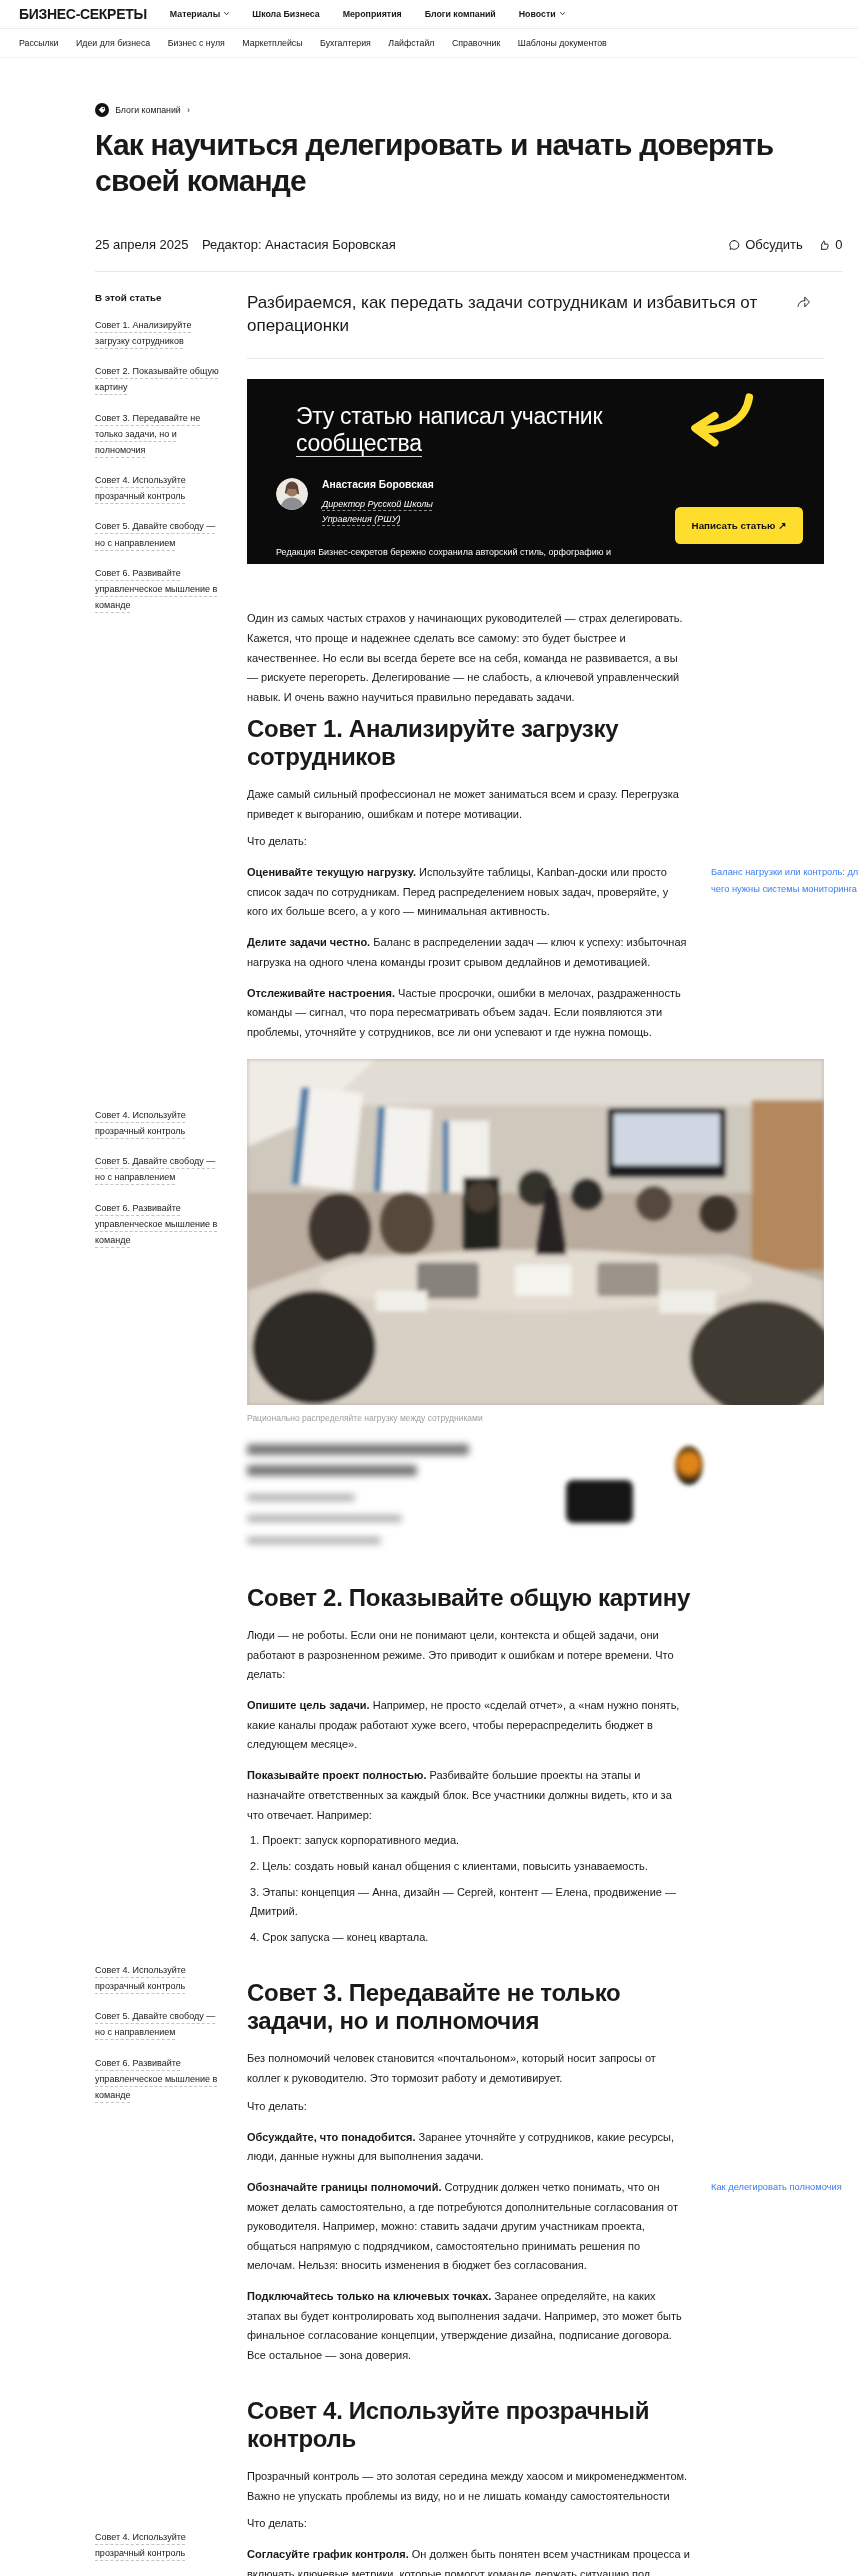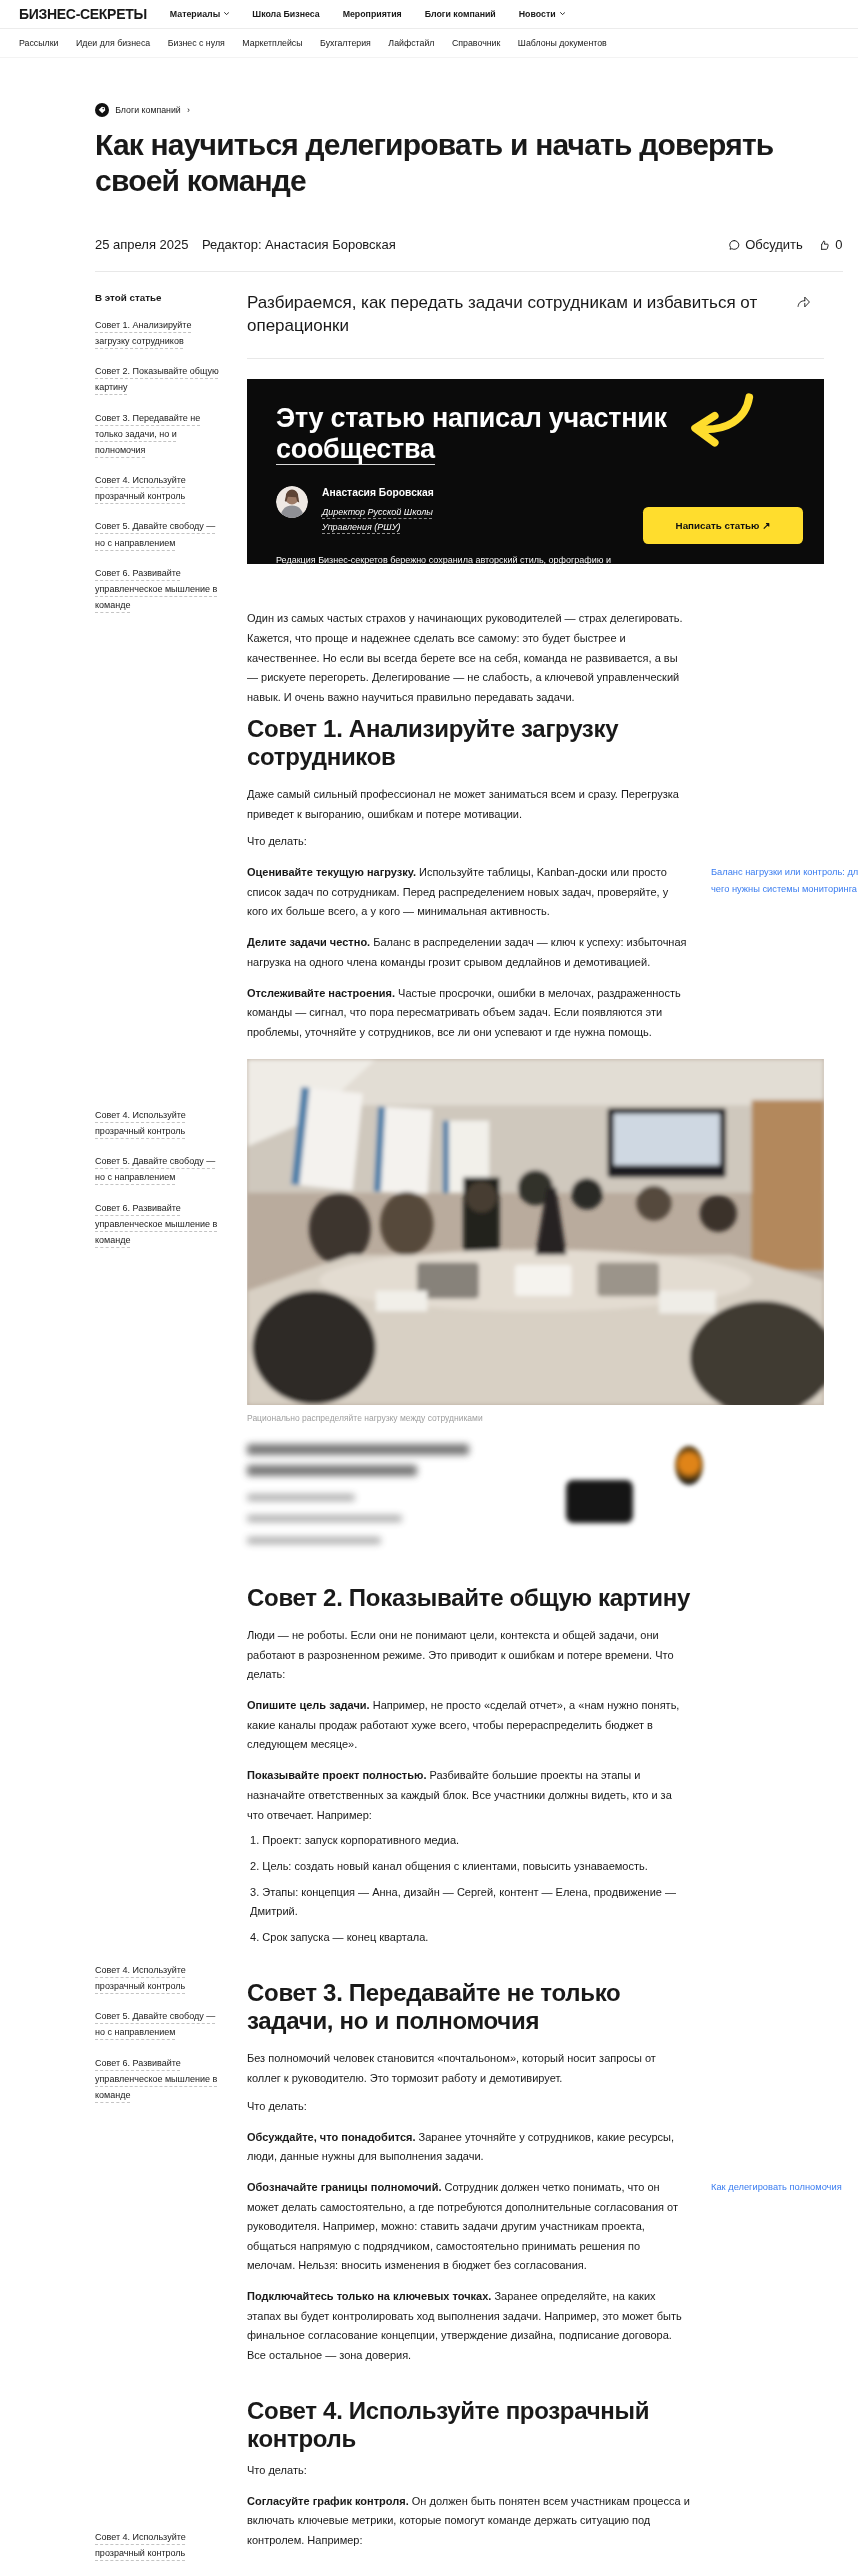--- a/index.html
+++ b/index.html
@@ -32,30 +32,30 @@
   .toc a, .toc-frag a { display:block; font-size:9px; line-height:1.78; color:#191919; text-decoration:underline dashed #c4c4c4 0.5px; text-underline-offset:3.6px; margin-bottom:14.4px; cursor:pointer; }
   .toc-frag { position:absolute; left:95px; width:126px; }
 
   .a-col { margin-left:247px; width:577px; padding-top:20.6px; }
   .lede { position:relative; width:515px; font-size:17px; line-height:1.32; font-weight:400; }
   .share-ic { position:absolute; right:-49px; top:2.1px; cursor:pointer; }
   .hr2 { margin-top:20.6px; border:none; border-top:0.5px solid #e8e8e8; width:577px; }
 
   
   .banner { position:relative; margin-top:20.6px; width:577px; height:185px; background:#0b0b0b; color:#fff; padding:24px 29px; }
-  .banner-title { font-size:27px; font-weight:700; letter-spacing:-0.3px; width:392px; }
+  .banner-title { font-size:23px; font-weight:400; letter-spacing:-0.3px; width:392px;margin-left:20px; }
   .banner-title .tl { border-bottom:1px solid rgba(255,255,255,.85); }
   .b-arrow { position:absolute; right:67px; top:13.4px; }
   .authors { display:flex; gap:49px; margin-top:20.6px; }
   .author { display:flex; gap:14px; cursor:pointer; }
   .avatar { width:32px; height:32px; border-radius:50%; flex:none; }
   .a-name { font-size:10.3px; font-weight:800; line-height:1.3; }
   .a-role { margin-top:5.2px; font-size:9px; line-height:1.75; max-width:155px; text-decoration:underline dashed rgba(255,255,255,.55) 0.5px; text-underline-offset:3.1px;font-style:italic; }
   .b-note { margin-top:15.5px; width:361px; font-size:9px; line-height:1.9; }
-  .b-btn { position:absolute; right:20.6px; bottom:20.6px; background:#ffdd2d; color:#111; border:none; border-radius:5.2px; padding:13px 33px; font-size:9.8px; font-weight:700; font-family:inherit; cursor:pointer; }
+  .b-btn { position:absolute; right:20.6px; bottom:20.6px; background:#ffdd2d; color:#111; border:none; border-radius:5.2px; padding:13px 17px; font-size:9.8px; font-weight:700; font-family:inherit; cursor:pointer; }
 
   
   .a-col p.body { width:443px; font-size:11px; line-height:19.6px; margin-top:8.2px; }
   .a-col p.intro { margin-top:45px; }
   .a-col p.item { margin-top:11.3px; position:relative; }
   .a-col p.oli { margin-top:6.2px; padding-left:3.1px; }
   h2 { width:464px; font-size:24px; line-height:28px; font-weight:800; letter-spacing:-0.3px; margin-top:31px; }
   h2.tight { margin-top:7.2px; }
   .after-h2 { margin-top:14.4px !important; }
   b.lead { font-weight:800; }
@@ -298,19 +298,20 @@
       <p class="body after-h2">Без полномочий человек становится «почтальоном», который носит запросы от коллег к руководителю. Это тормозит работу и демотивирует.</p>
       <p class="body">Что делать:</p>
       <p class="body item"><b class="lead">Обсуждайте, что понадобится.</b><span> Заранее уточняйте у сотрудников, какие ресурсы, люди, данные нужны для выполнения задачи.</span></p>
       <p class="body item">
         <b class="lead">Обозначайте границы полномочий.</b><span> Сотрудник должен четко понимать, что он может делать самостоятельно, а где потребуются дополнительные согласования от руководителя. Например, можно: ставить задачи другим участникам проекта, общаться напрямую с подрядчиком, самостоятельно принимать решения по мелочам. Нельзя: вносить изменения в бюджет без согласования.</span>
         <span class="aside-link">Как делегировать полномочия</span>
       </p>
       <p class="body item"><b class="lead">Подключайтесь только на ключевых точках.</b><span> Заранее определяйте, на каких этапах вы будет контролировать ход выполнения задачи. Например, это может быть финальное согласование концепции, утверждение дизайна, подписание договора. Все остальное — зона доверия.</span></p>
 
       <h2>Совет 4. Используйте прозрачный контроль</h2>
+      <p class="body after-h2">Прозрачный контроль — это золотая середина между хаосом и микроменеджментом. Важно не упускать проблемы из виду, но и не лишать команду самостоятельности</p>
       <p class="body">Что делать:</p>
       <p class="body item"><b class="lead">Согласуйте график контроля.</b><span> Он должен быть понятен всем участникам процесса и включать ключевые метрики, которые помогут команде держать ситуацию под контролем. Например:</span></p>
 
     </div>
   </div>
 </div>
 
 
 </body></html>

